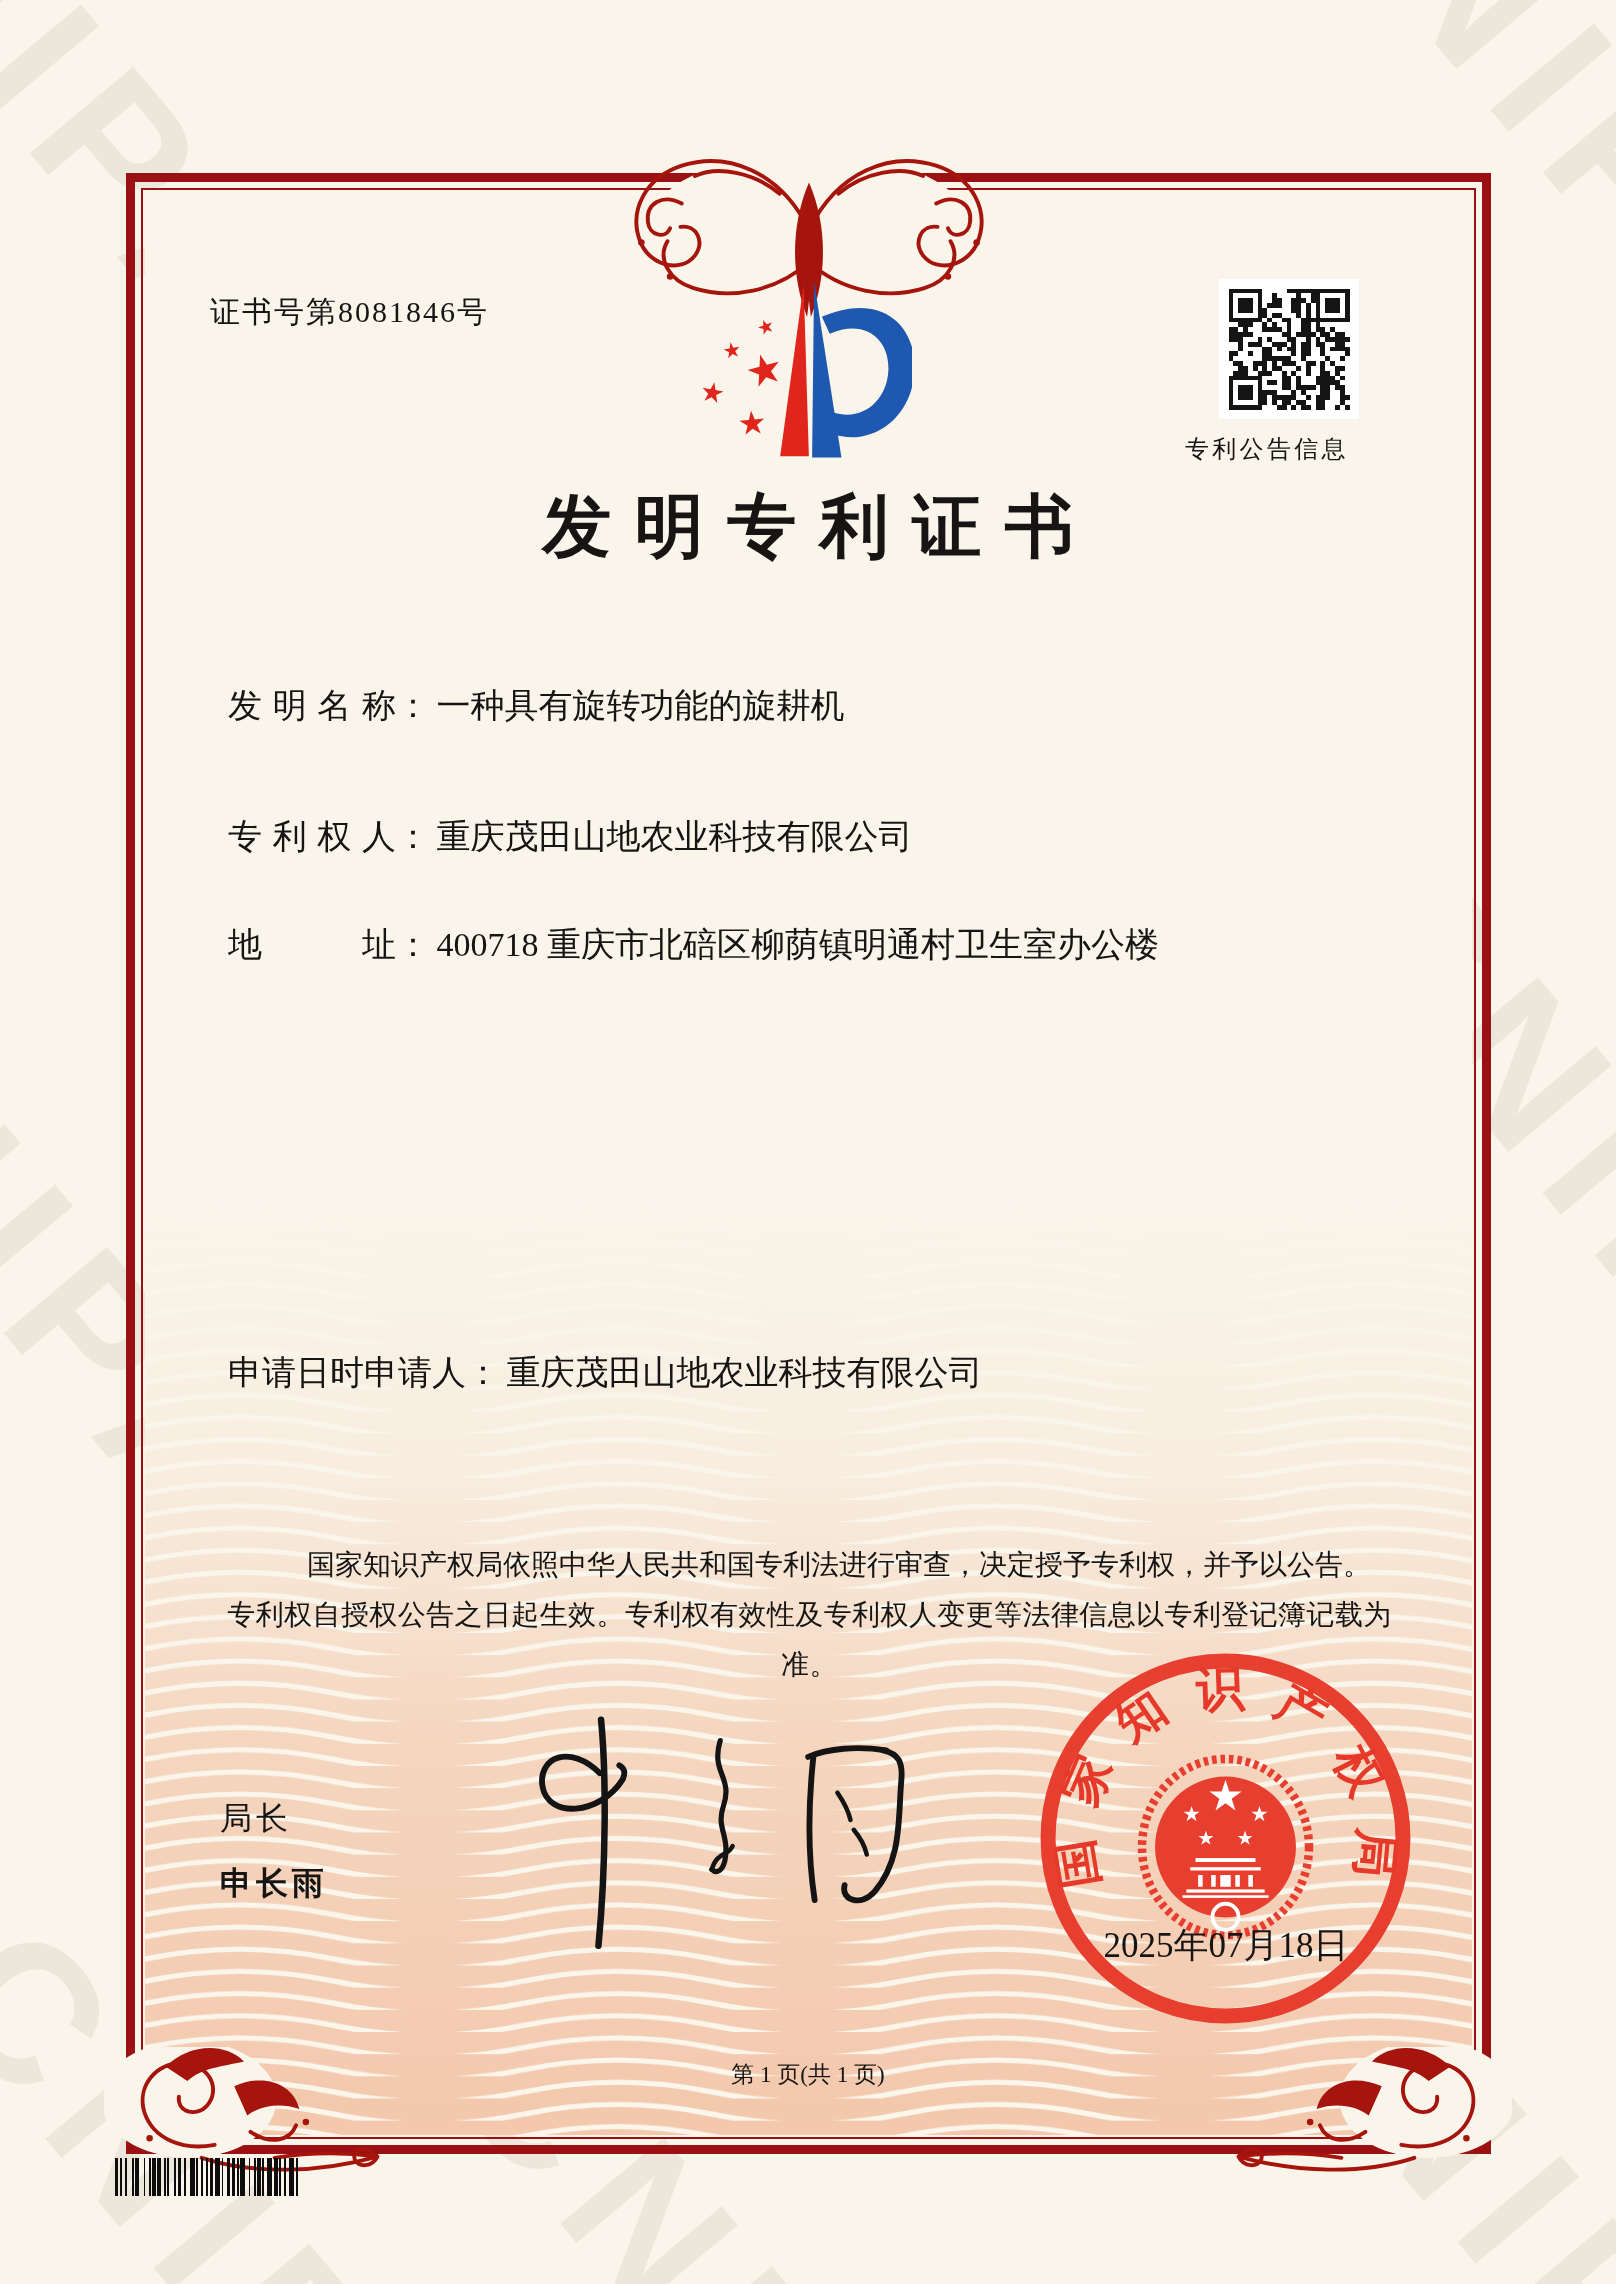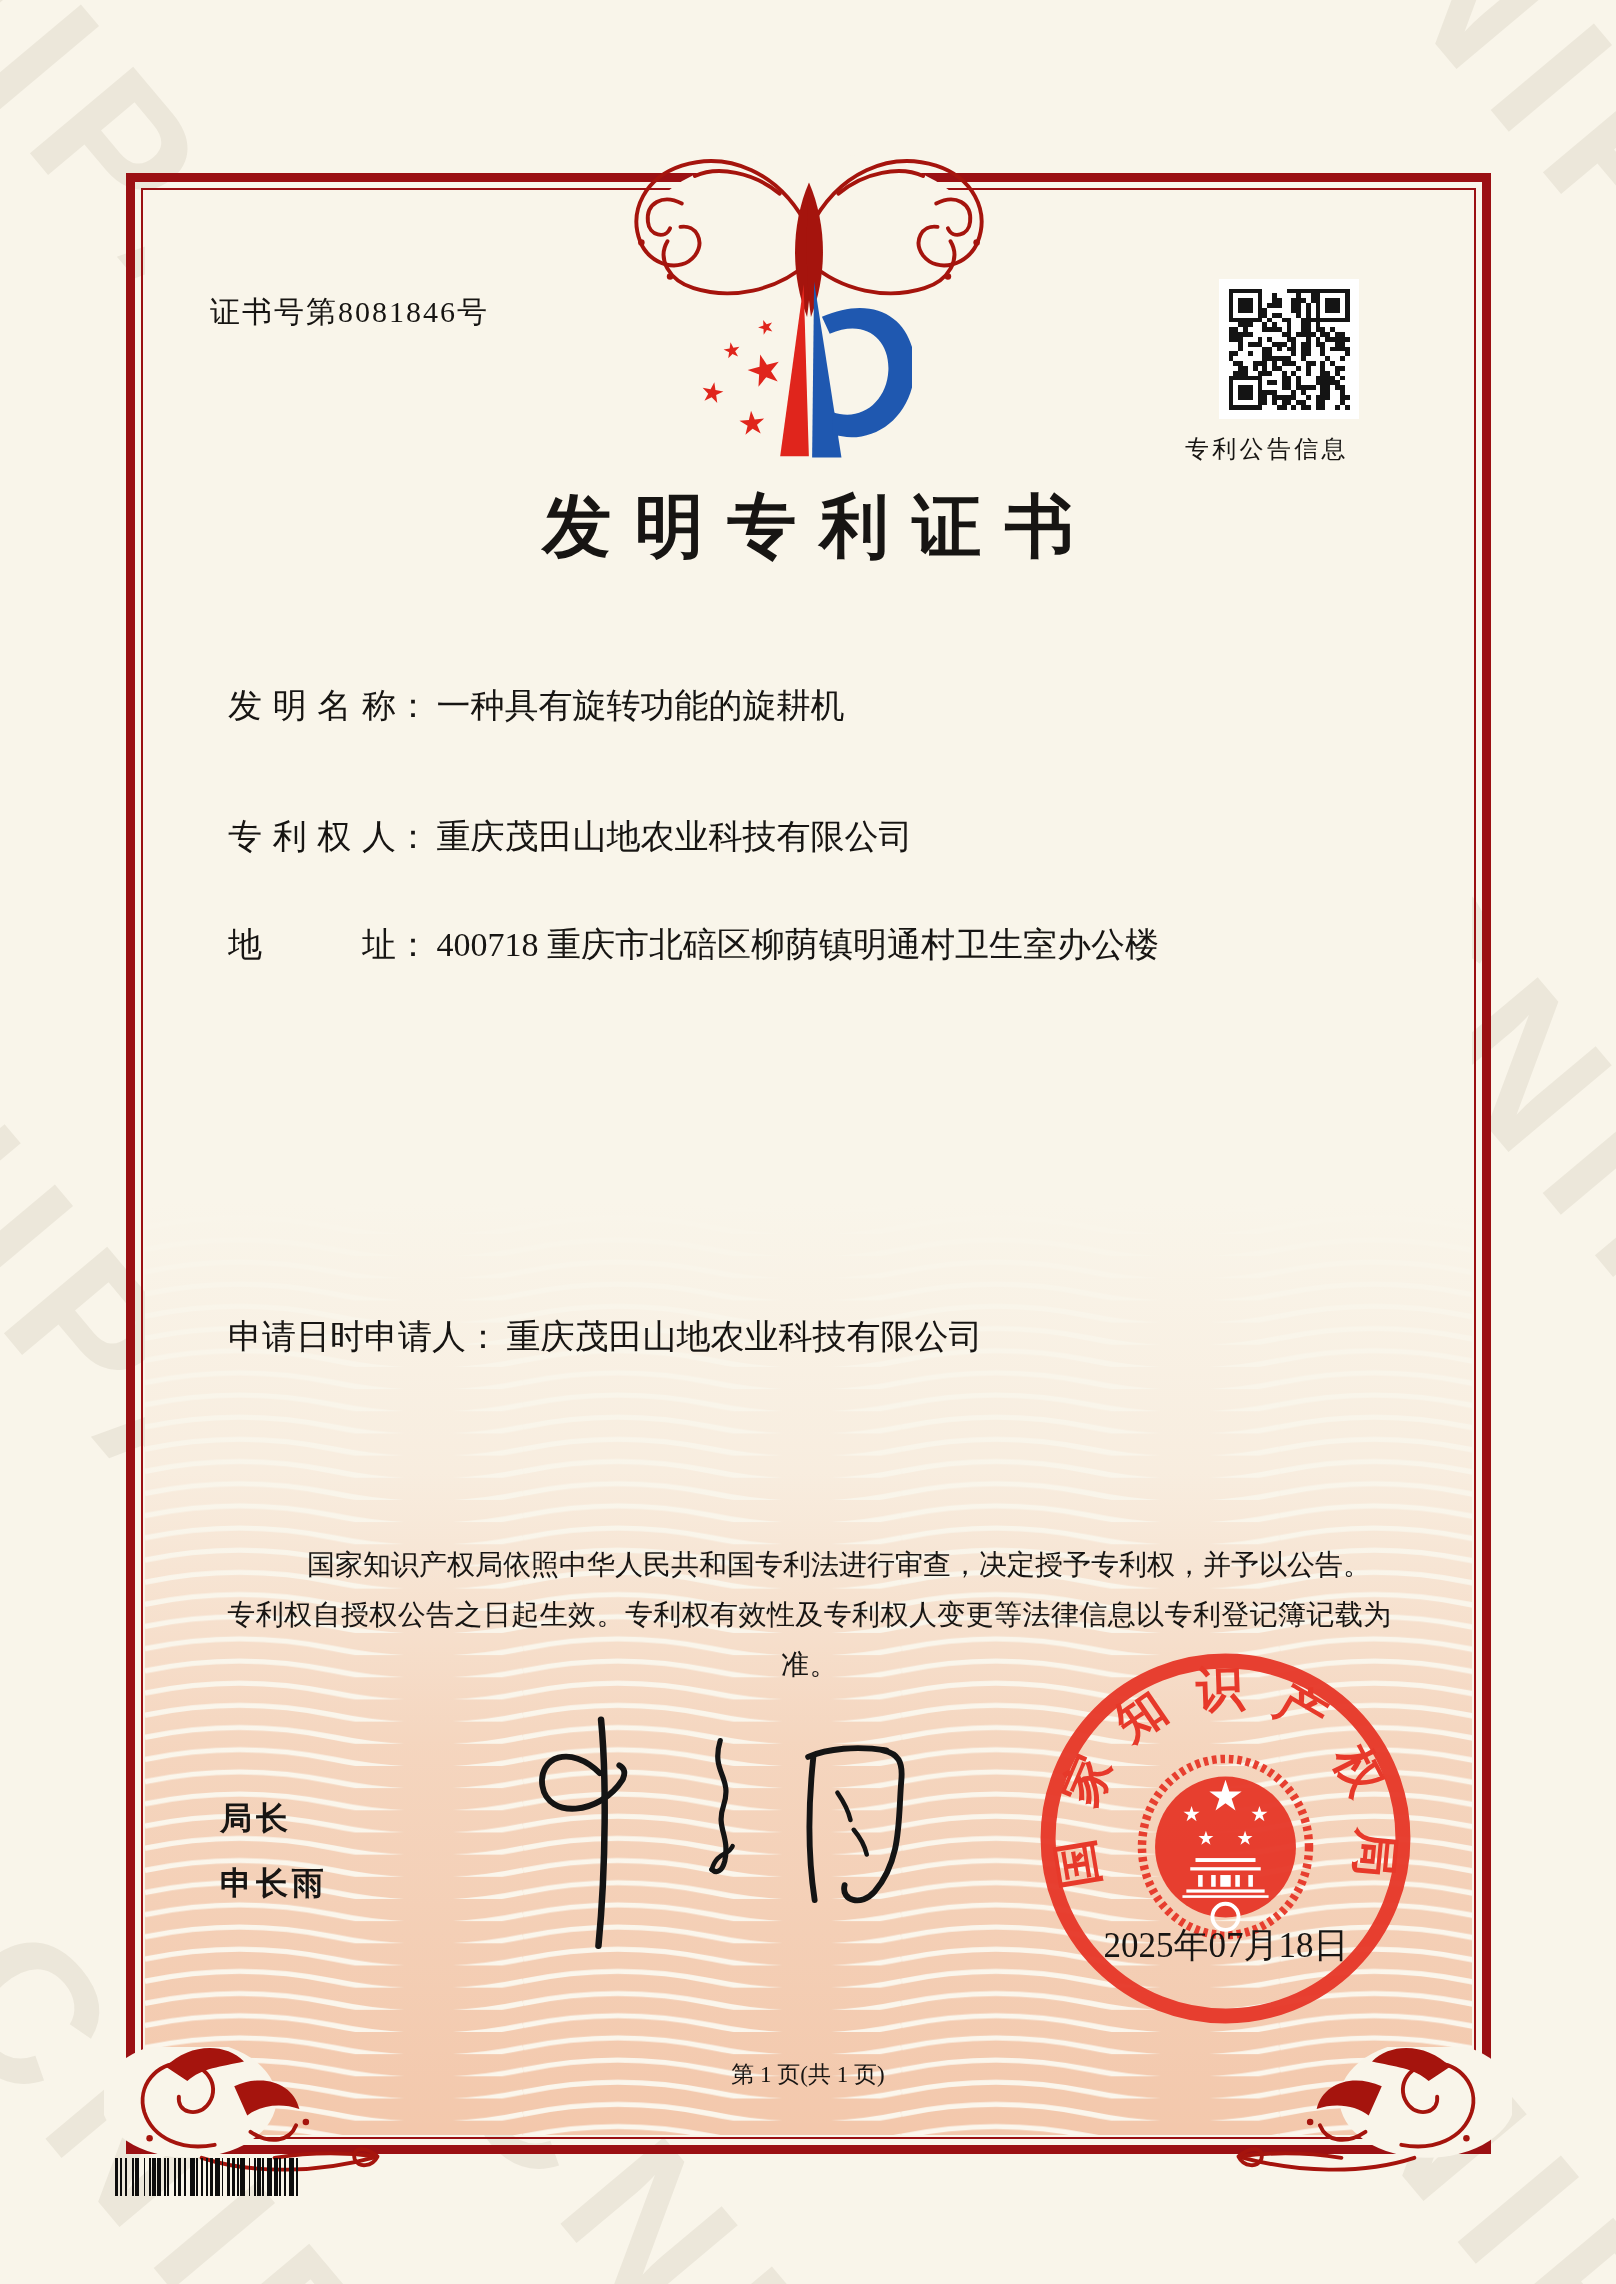--- a/index.html
+++ b/index.html
@@ -30,30 +30,30 @@
          display:flex;align-items:center;justify-content:center;}
   .qr{display:grid;grid-template-columns:repeat(25,1fr);grid-template-rows:repeat(25,1fr);
       width:121px;height:121px;}
   .qr i{display:block;}
   .qr i.d{background:#141414;}
   .qrcap{left:1185px;top:433px;width:209px;font-size:24px;letter-spacing:3.3px;}
 
   .row{left:228px;width:1174px;font-size:34px;white-space:nowrap;}
   .lbl{display:inline-block;width:168px;text-align:justify;text-align-last:justify;
        vertical-align:bottom;}
-  .lbl7{display:inline-block;vertical-align:bottom;}
+  .lbl7{display:inline-block;vertical-align:bottom;margin-top:36px;}
   .colon{display:inline-block;}
   .val{display:inline-block;padding-left:6.5px;}
   .rcol{position:absolute;left:678px;top:0;white-space:nowrap;}
 
   .legal{left:207px;top:1540px;width:1205px;font-size:28px;line-height:50px;text-align:center;}
   .legal .l1{text-indent:59px;}
   .legal .l2{letter-spacing:0.4px;}
 
-  .sign-role{left:220px;top:1797px;font-size:32px;font-weight:bold;
+  .sign-role{left:220px;top:1797px;font-size:32px;font-weight:normal;
              font-family:"Liberation Sans","DejaVu Sans",sans-serif;letter-spacing:3.9px;}
   .sign-name{left:220px;top:1862px;font-size:32px;font-weight:bold;
              font-family:"Liberation Sans","DejaVu Sans",sans-serif;letter-spacing:3.9px;}
 
   .sealdate{left:1076px;top:1922px;width:300px;text-align:center;font-size:35px;z-index:6;}
 
   .footer{left:0;right:0;top:2059px;text-align:center;font-size:23px;}
 
   .barcode{left:115px;top:2158px;width:227px;height:38px;display:flex;overflow:hidden;z-index:5;}
   .barcode i{display:block;height:100%;background:#0d0d0d;flex:0 0 auto;}

